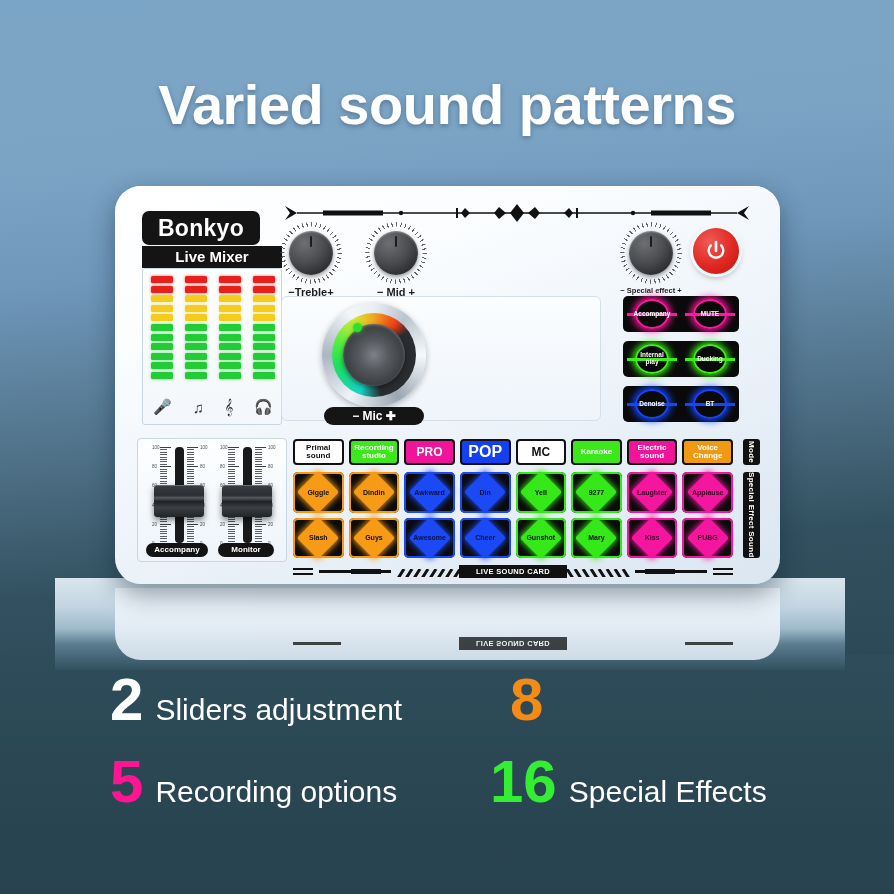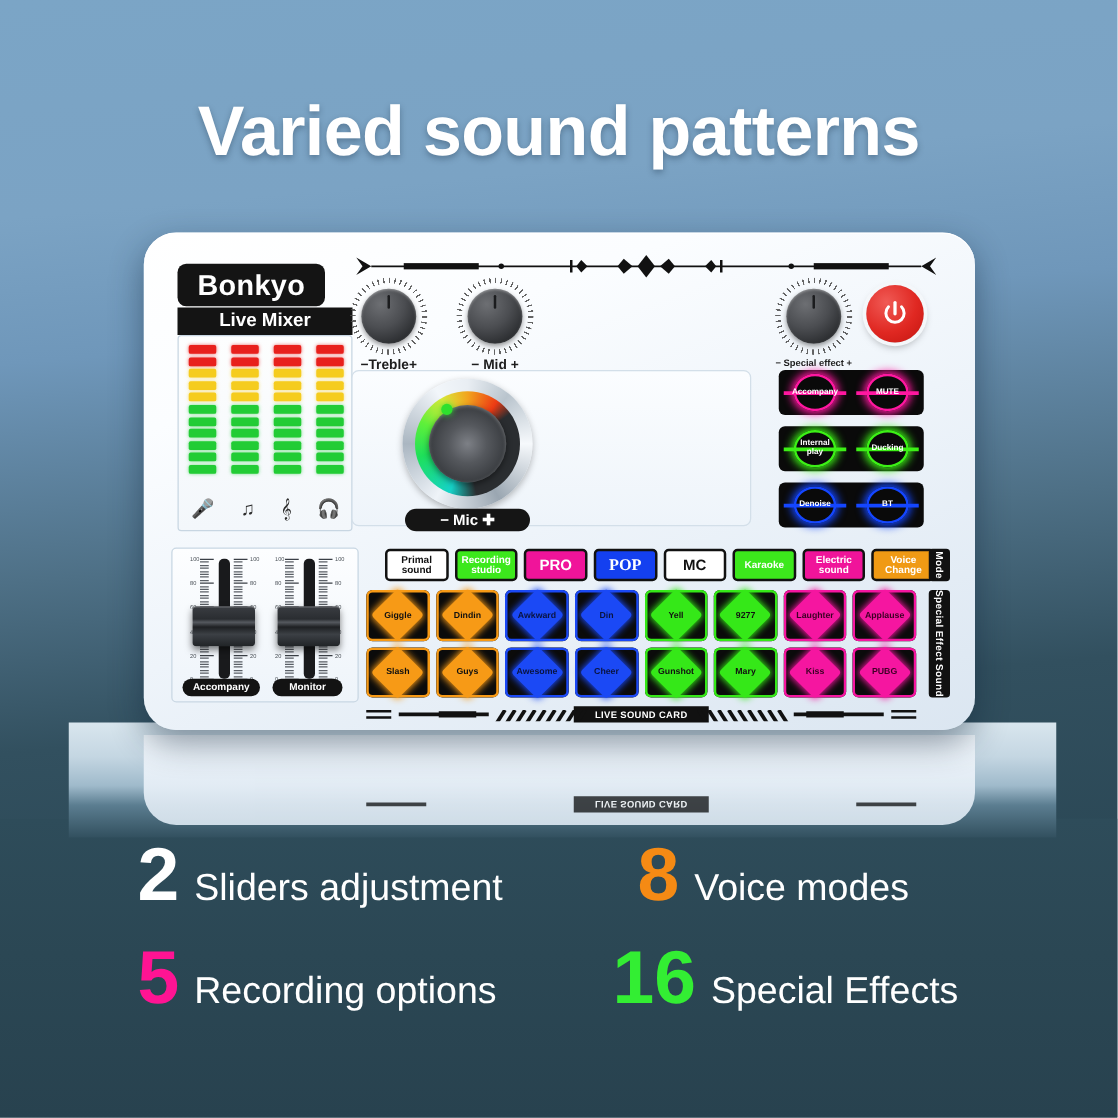--- a/index.html
+++ b/index.html
@@ -169,21 +169,21 @@
   .slider .handle {
     position:absolute; left:6px; top:38px; width:50px; height:32px; border-radius:3px;
     background:linear-gradient(180deg,#3a3d42 0%,#2a2d31 32%,#55595f 40%,#1e2023 52%,#3c4045 70%,#212427 100%);
     box-shadow:0 3px 6px rgba(0,0,0,.5), inset 0 1px 0 rgba(255,255,255,.25);
   }
   .slbl {
     position:absolute; bottom:4px; height:14px; border-radius:7px; background:#131313;
     color:#fff; font-size:8px; font-weight:bold; text-align:center; line-height:14px;
   }
   
-  .moderow { position:absolute; left:178px; top:253px; width:440px; height:26px; display:flex; gap:5px;margin-left:15px; }
+  .moderow { position:absolute; left:178px; top:253px; width:440px; height:26px; display:flex; gap:5px; }
   .modebtn {
     flex:1; border-radius:4px; font-size:8px; font-weight:bold; color:#fff;
     display:flex; align-items:center; justify-content:center; text-align:center; line-height:1.05;
     border:2px solid #111; padding:1px;
   }
   .modebtn.white { background:#fff; color:#111; }
   
   .fxgrid {
     position:absolute; left:178px; top:286px; width:440px; height:86px;
     display:grid; grid-template-columns:repeat(8,1fr); grid-template-rows:repeat(2,1fr); gap:5px;
@@ -622,21 +622,21 @@
       <div class="modebtn white">
         <span>Primal sound</span>
       </div>
       <div class="modebtn" style="background: rgb(60, 232, 28);">
         <span>Recording studio</span>
       </div>
       <div class="modebtn" style="background: rgb(240, 20, 154);">
         <span style="font-size: 12px;">PRO</span>
       </div>
       <div class="modebtn" style="background: rgb(20, 64, 240);">
-        <span style="font-size: 13px; font-family: Liberation Serif, serif;">POP</span>
+        <span style="font-size: 16px;">POP</span>
       </div>
       <div class="modebtn white">
         <span style="font-size: 12px;">MC</span>
       </div>
       <div class="modebtn" style="background: rgb(60, 232, 28);">
         <span>Karaoke</span>
       </div>
       <div class="modebtn" style="background: rgb(240, 20, 154);">
         <span>Electric sound</span>
       </div>
@@ -757,21 +757,20 @@
   </div>
 </div>
 
 <div class="stats">
   <div class="stat" style="left:110px;top:8px">
     <span class="num" style="color: rgb(255, 255, 255);">2</span>
     <span class="txt">Sliders adjustment</span>
   </div>
   <div class="stat" style="left:510px;top:8px">
     <span class="num" style="color: rgb(245, 138, 20);">8</span>
-    <span class="txt">Voice modes</span>
   </div>
   <div class="stat" style="left:110px;top:90px">
     <span class="num" style="color: rgb(255, 20, 147);">5</span>
     <span class="txt">Recording options</span>
   </div>
   <div class="stat" style="left:490px;top:90px">
     <span class="num" style="color: rgb(51, 238, 51);">16</span>
     <span class="txt">Special Effects</span>
   </div>
 </div>

